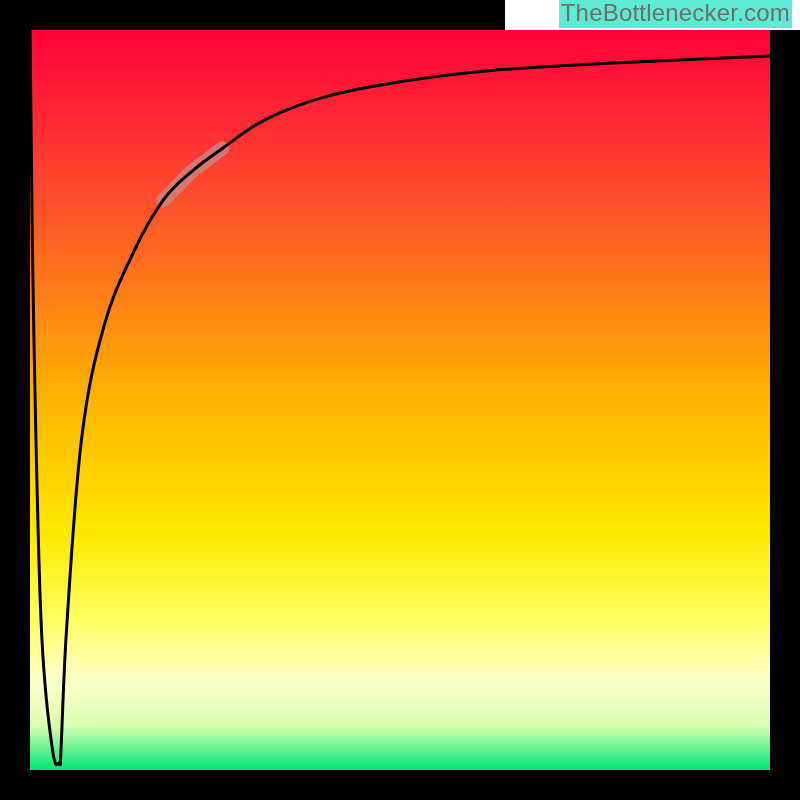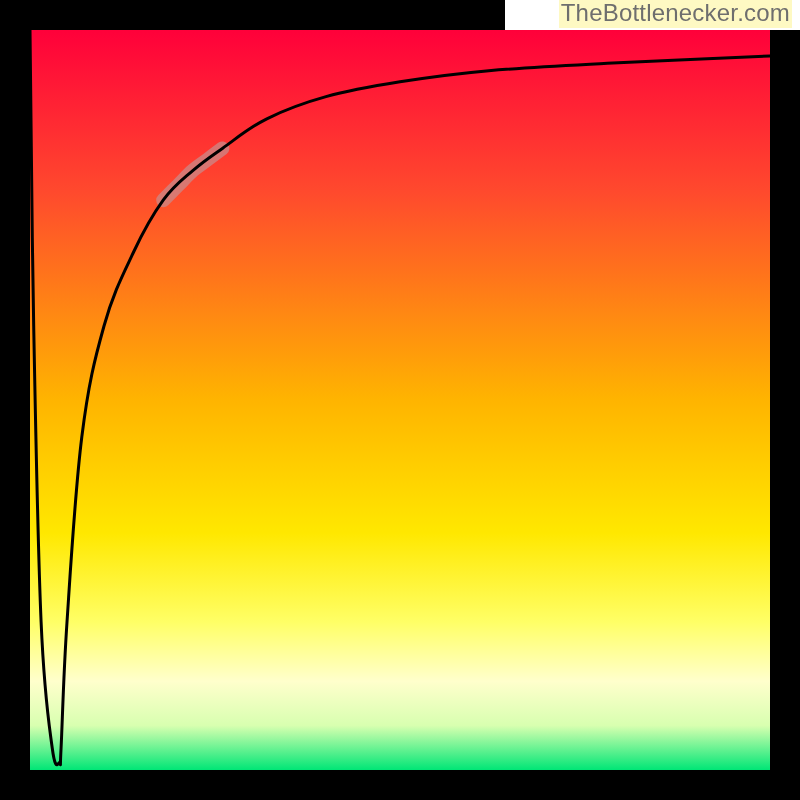--- a/index.html
+++ b/index.html
@@ -11,21 +11,21 @@
     background: #000;
   }
   .attribution {
     position: absolute;
     top: 0;
     right: 8px;
     color: #6e6e6e;
     font-size: 24px;
     font-weight: 400;
     letter-spacing: 0.2px;
-    background: #fef9c3;
+    background: #5eead4;
     padding: 0 2px 2px 2px;
     line-height: 1.1;
   }
   svg {
     display: block;
   }
 </style>
 </head>
 <body>
 

